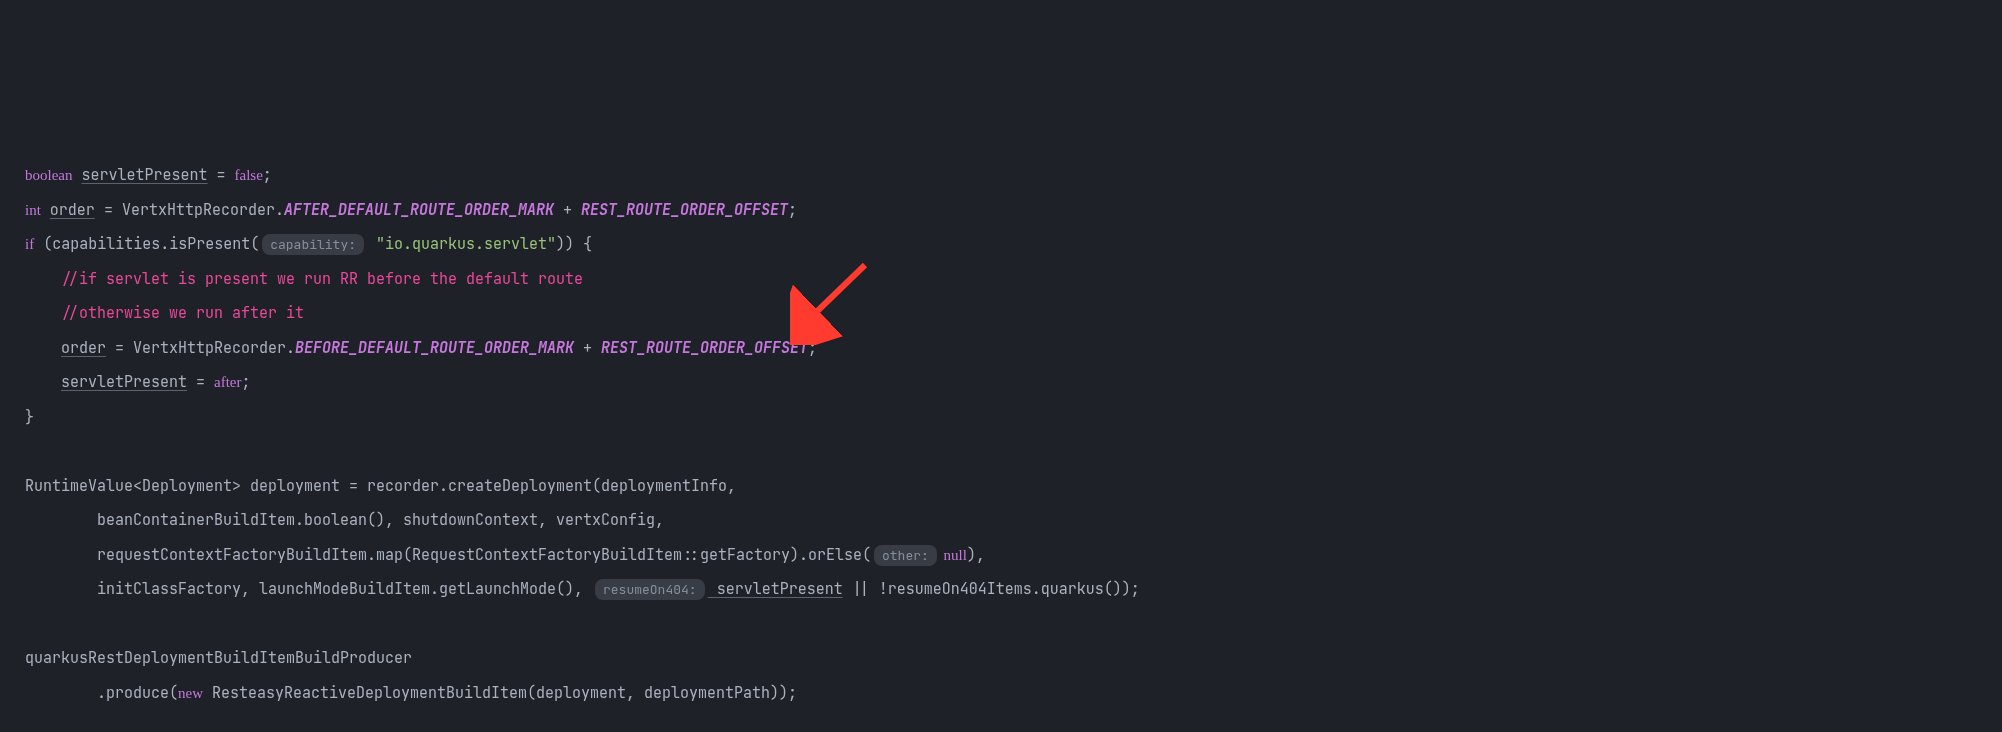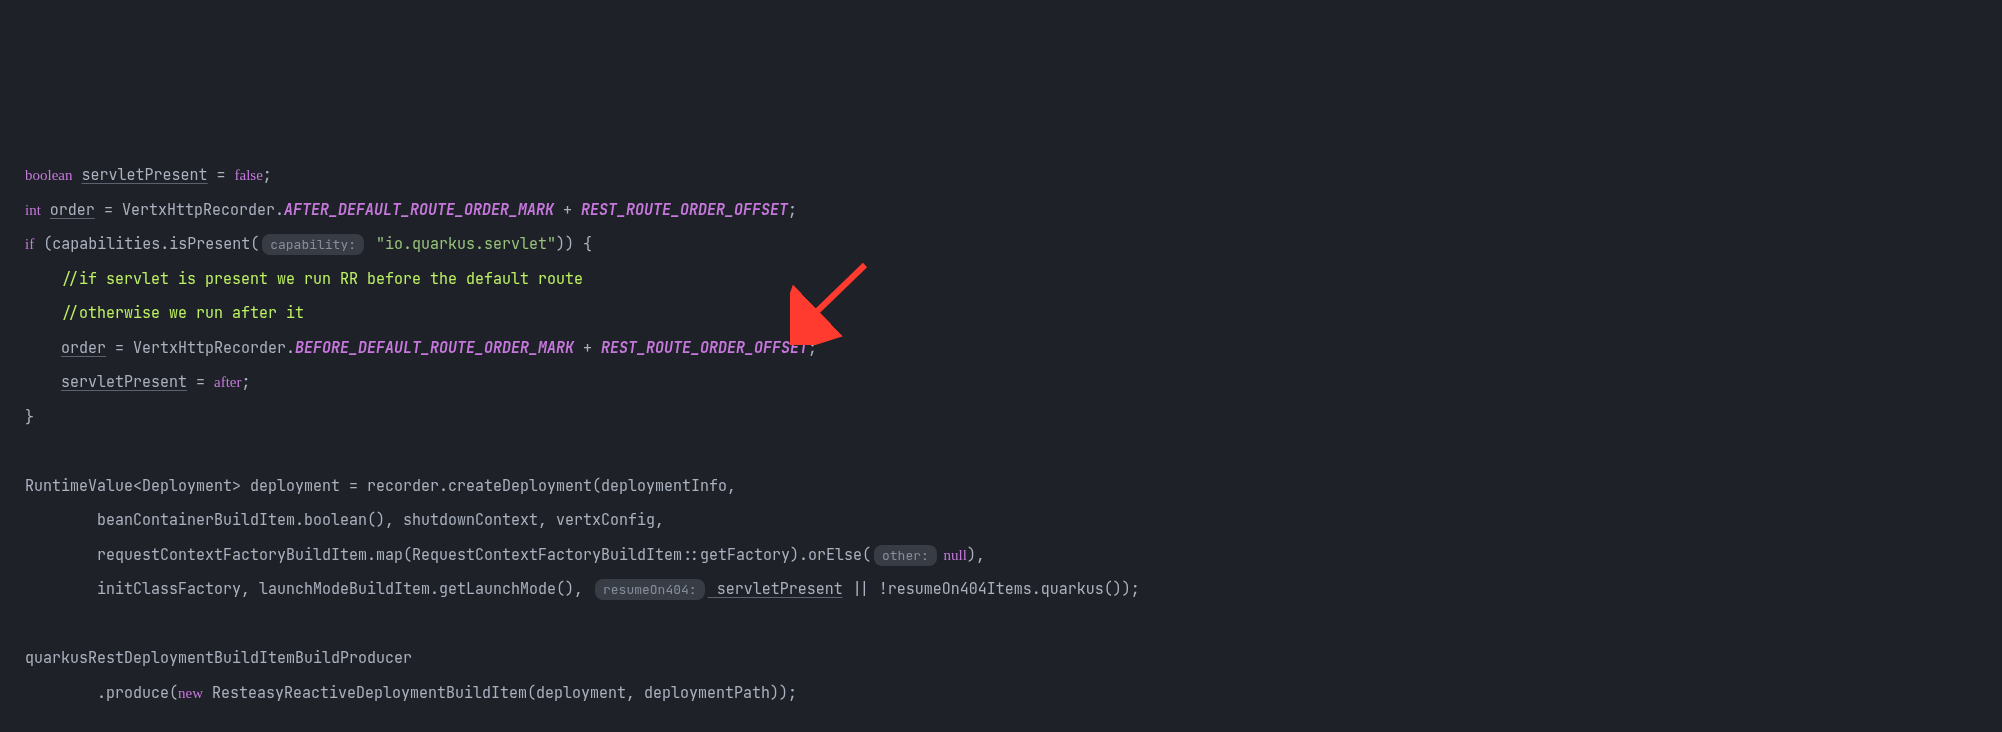--- a/index.html
+++ b/index.html
@@ -10,21 +10,21 @@
       font-size: 15px;
       line-height: 2.3;
       padding: 20px 25px;
       white-space: pre;
       overflow-x: auto;
     }
     .keyword { color: #c678dd; font-family: Liberation Serif, serif; }
     .var-underline { text-decoration: underline; text-decoration-color: #5c6370; text-underline-offset: 3px; }
     .static-const { color: #c678dd; font-style: italic; font-weight: bold; }
     .string { color: #98c379; }
-    .comment { color: #bef264; text-align: center; }
+    .comment { color: #ec4899; text-align: center; }
     .param-hint {
       background: #383c45;
       color: #868e9c;
       border-radius: 8px;
       padding: 2px 8px;
       font-size: 13px;
       font-style: normal;
       margin: 0 3px;
     }
     .arrow-annotation {

